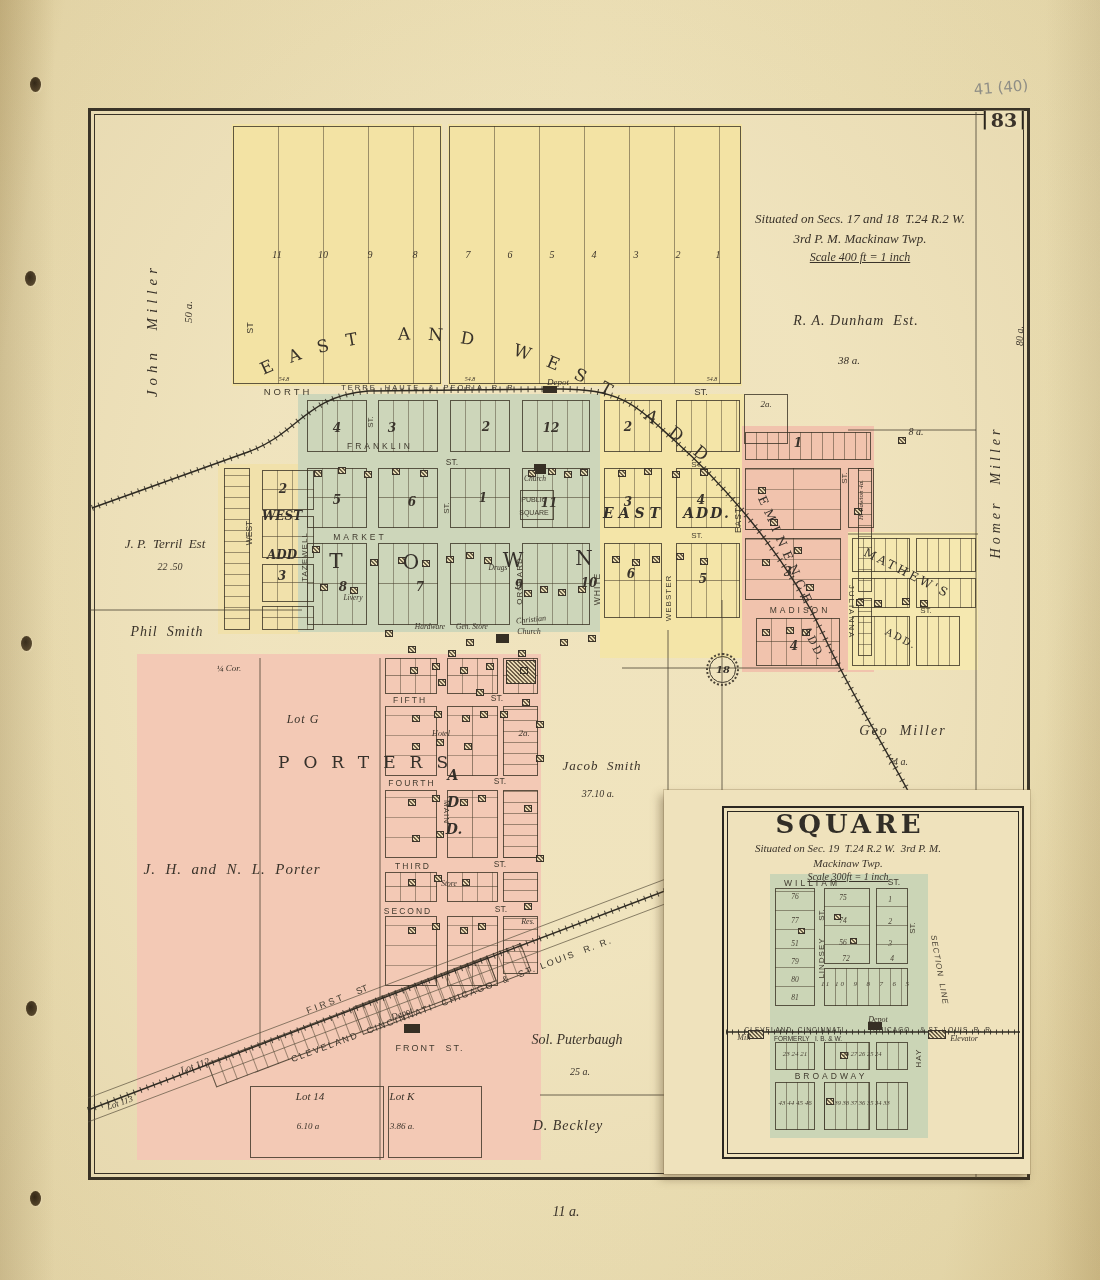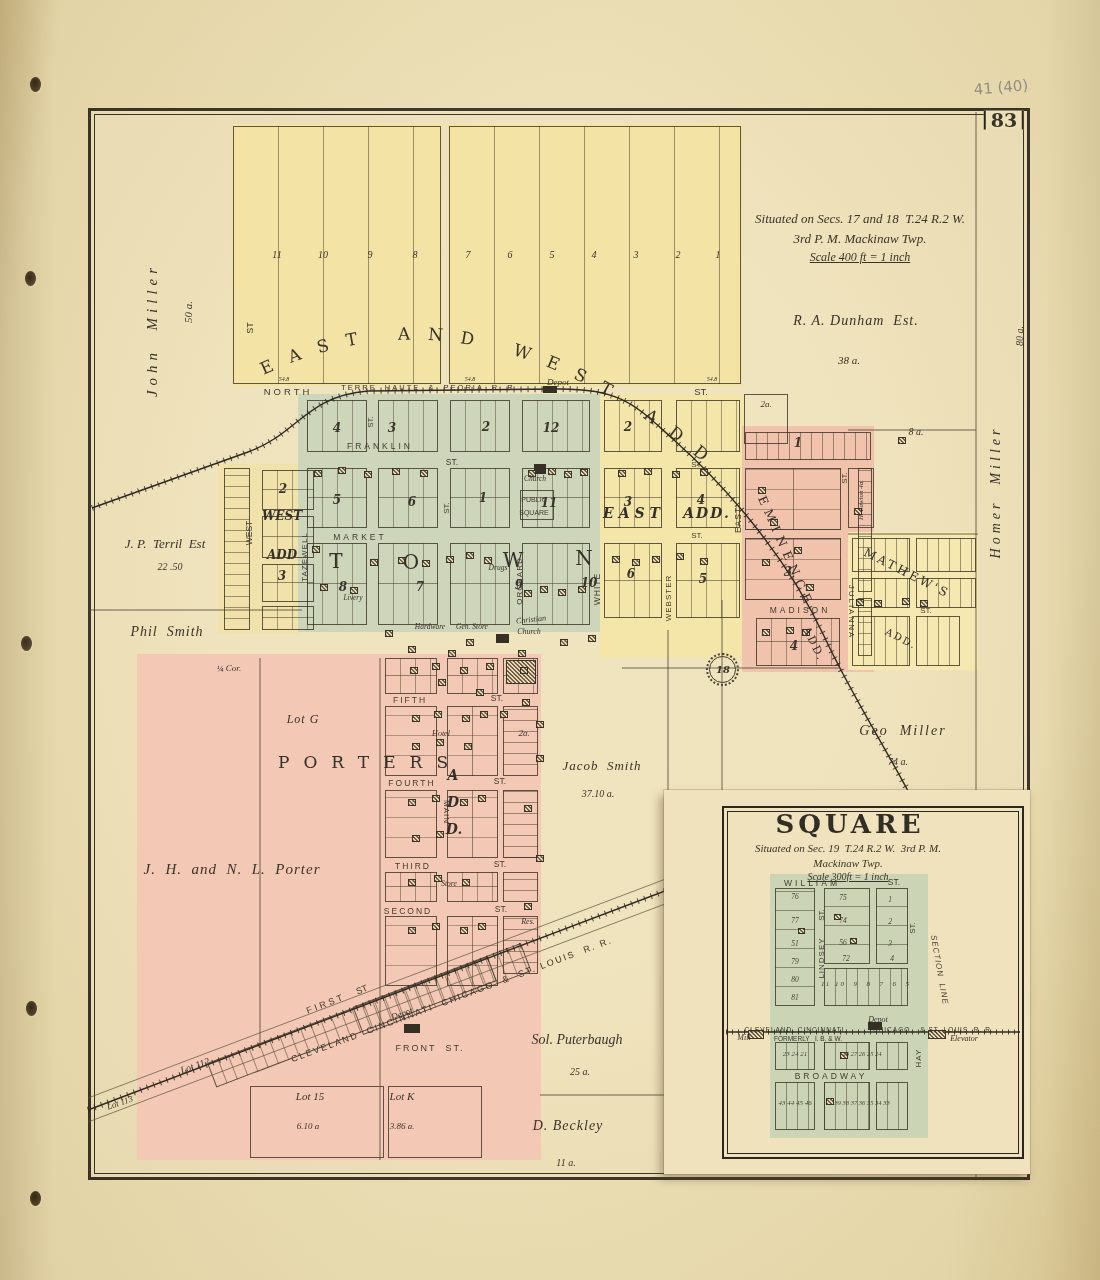--- a/index.html
+++ b/index.html
@@ -335,26 +335,26 @@
       <div class="lbl it" style="left: 996px; top: 492px; font-size: 14px; letter-spacing: 4px; --r: -90deg;">Homer  Miller</div>
       <div class="lbl it" style="left: 1020px; top: 336px; font-size: 10px; --r: -90deg;">80 a.</div>
       <div class="lbl it" style="left: 903px; top: 731px; font-size: 14px; letter-spacing: 2px; --r: 0deg;">Geo  Miller</div>
       <div class="lbl it" style="left: 898px; top: 762px; font-size: 10px; --r: 0deg;">74 a.</div>
       <div class="lbl it" style="left: 602px; top: 765px; font-size: 13px; letter-spacing: 1px; --r: 0deg;">Jacob  Smith</div>
       <div class="lbl it" style="left: 598px; top: 794px; font-size: 10px; --r: 0deg;">37.10 a.</div>
       <div class="lbl it" style="left: 524px; top: 733px; font-size: 9px; --r: 0deg;">2a.</div>
       <div class="lbl it" style="left: 577px; top: 1040px; font-size: 14px; --r: 0deg;">Sol. Puterbaugh</div>
       <div class="lbl it" style="left: 580px; top: 1072px; font-size: 10px; --r: 0deg;">25 a.</div>
       <div class="lbl it" style="left: 568px; top: 1126px; font-size: 14px; letter-spacing: 1px; --r: 0deg;">D. Beckley</div>
-      <div class="lbl it" style="left: 566px; top: 1163px; font-size: 10px; --r: 0deg;">11 a.</div>
+      <div class="lbl it" style="left: 566px; top: 1212px; font-size: 14px; --r: 0deg;">11 a.</div>
       <div class="lbl it" style="left: 303px; top: 719px; font-size: 12px; letter-spacing: 1px; --r: 0deg;">Lot G</div>
       <div class="lbl it" style="left: 232px; top: 869px; font-size: 15px; letter-spacing: 1px; --r: 0deg;">J.  H.  and  N.  L.  Porter</div>
       <div class="lbl it" style="left: 195px; top: 1066px; font-size: 10px; --r: -19deg;">Lot 112</div>
       <div class="lbl it" style="left: 120px; top: 1103px; font-size: 9px; --r: -19deg;">Lot 113</div>
-      <div class="lbl it" style="left: 310px; top: 1096px; font-size: 11px; --r: 0deg;">Lot 15</div>
+      <div class="lbl it" style="left: 310px; top: 1096px; font-size: 11px; --r: 0deg;">Lot 14</div>
       <div class="lbl it" style="left: 308px; top: 1126px; font-size: 9px; --r: 0deg;">6.10 a</div>
       <div class="lbl it" style="left: 402px; top: 1096px; font-size: 11px; --r: 0deg;">Lot K</div>
       <div class="lbl it" style="left: 402px; top: 1126px; font-size: 9px; --r: 0deg;">3.86 a.</div>
       <div class="lbl serif" style="left: 336px; top: 561px; font-size: 20px; --r: 0deg;">T</div>
       <div class="lbl serif" style="left: 411px; top: 562px; font-size: 20px; --r: 0deg;">O</div>
       <div class="lbl serif" style="left: 513px; top: 560px; font-size: 20px; --r: 0deg;">W</div>
       <div class="lbl serif" style="left: 584px; top: 558px; font-size: 20px; --r: 0deg;">N</div>
       <div class="lbl serif" style="left: 370px; top: 762px; font-size: 17px; letter-spacing: 14px; --r: 0deg;">PORTERS</div>
       <div class="lbl serifb" style="left: 453px; top: 775px; font-size: 14px; --r: 0deg;">A</div>
       <div class="lbl serifb" style="left: 453px; top: 802px; font-size: 14px; --r: 0deg;">D</div>

